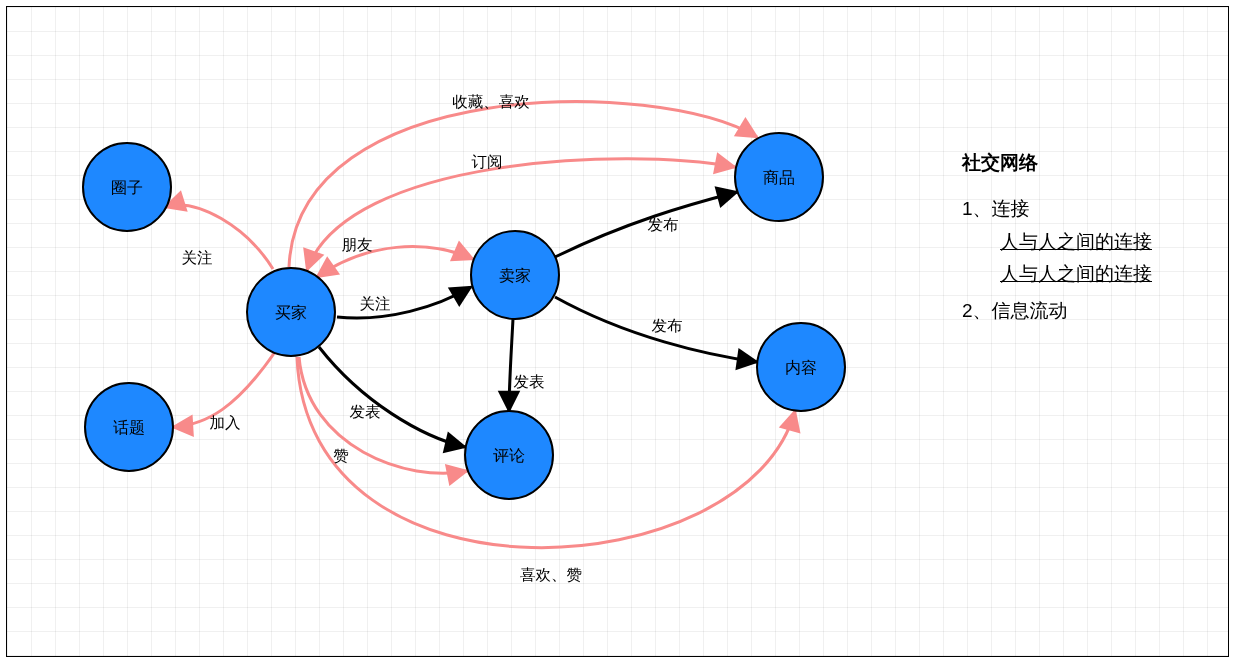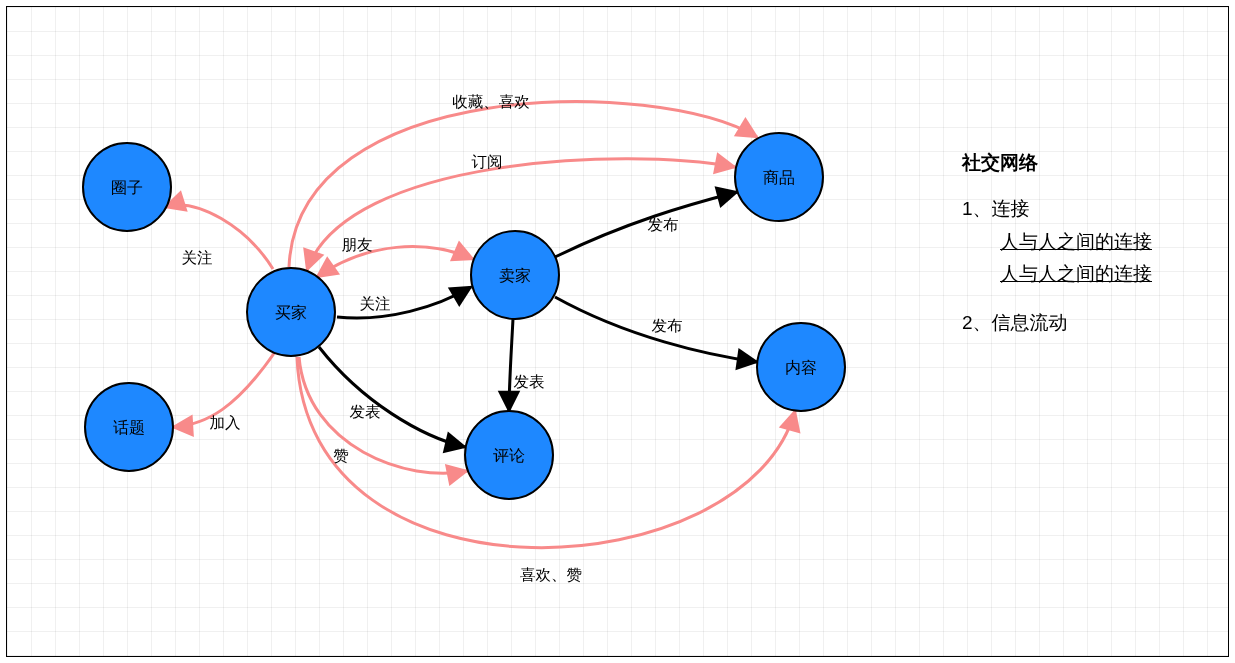--- a/index.html
+++ b/index.html
@@ -157,15 +157,15 @@
       <circle class="node" cx="794" cy="360" r="44"></circle>
       <text class="node-label" x="794" y="360">内容</text>
     </g>
   </svg>
 
   <div class="legend">
     <div class="title">社交网络</div>
     <div class="item-head">1、连接</div>
     <div class="sub">人与人之间的连接</div>
     <div class="sub">人与人之间的连接</div>
-    <div class="item-head" style="margin-top:17px">2、信息流动</div>
+    <div class="item-head" style="margin-top:5px">2、信息流动</div>
   </div>
 </div>
 
 </body></html>

